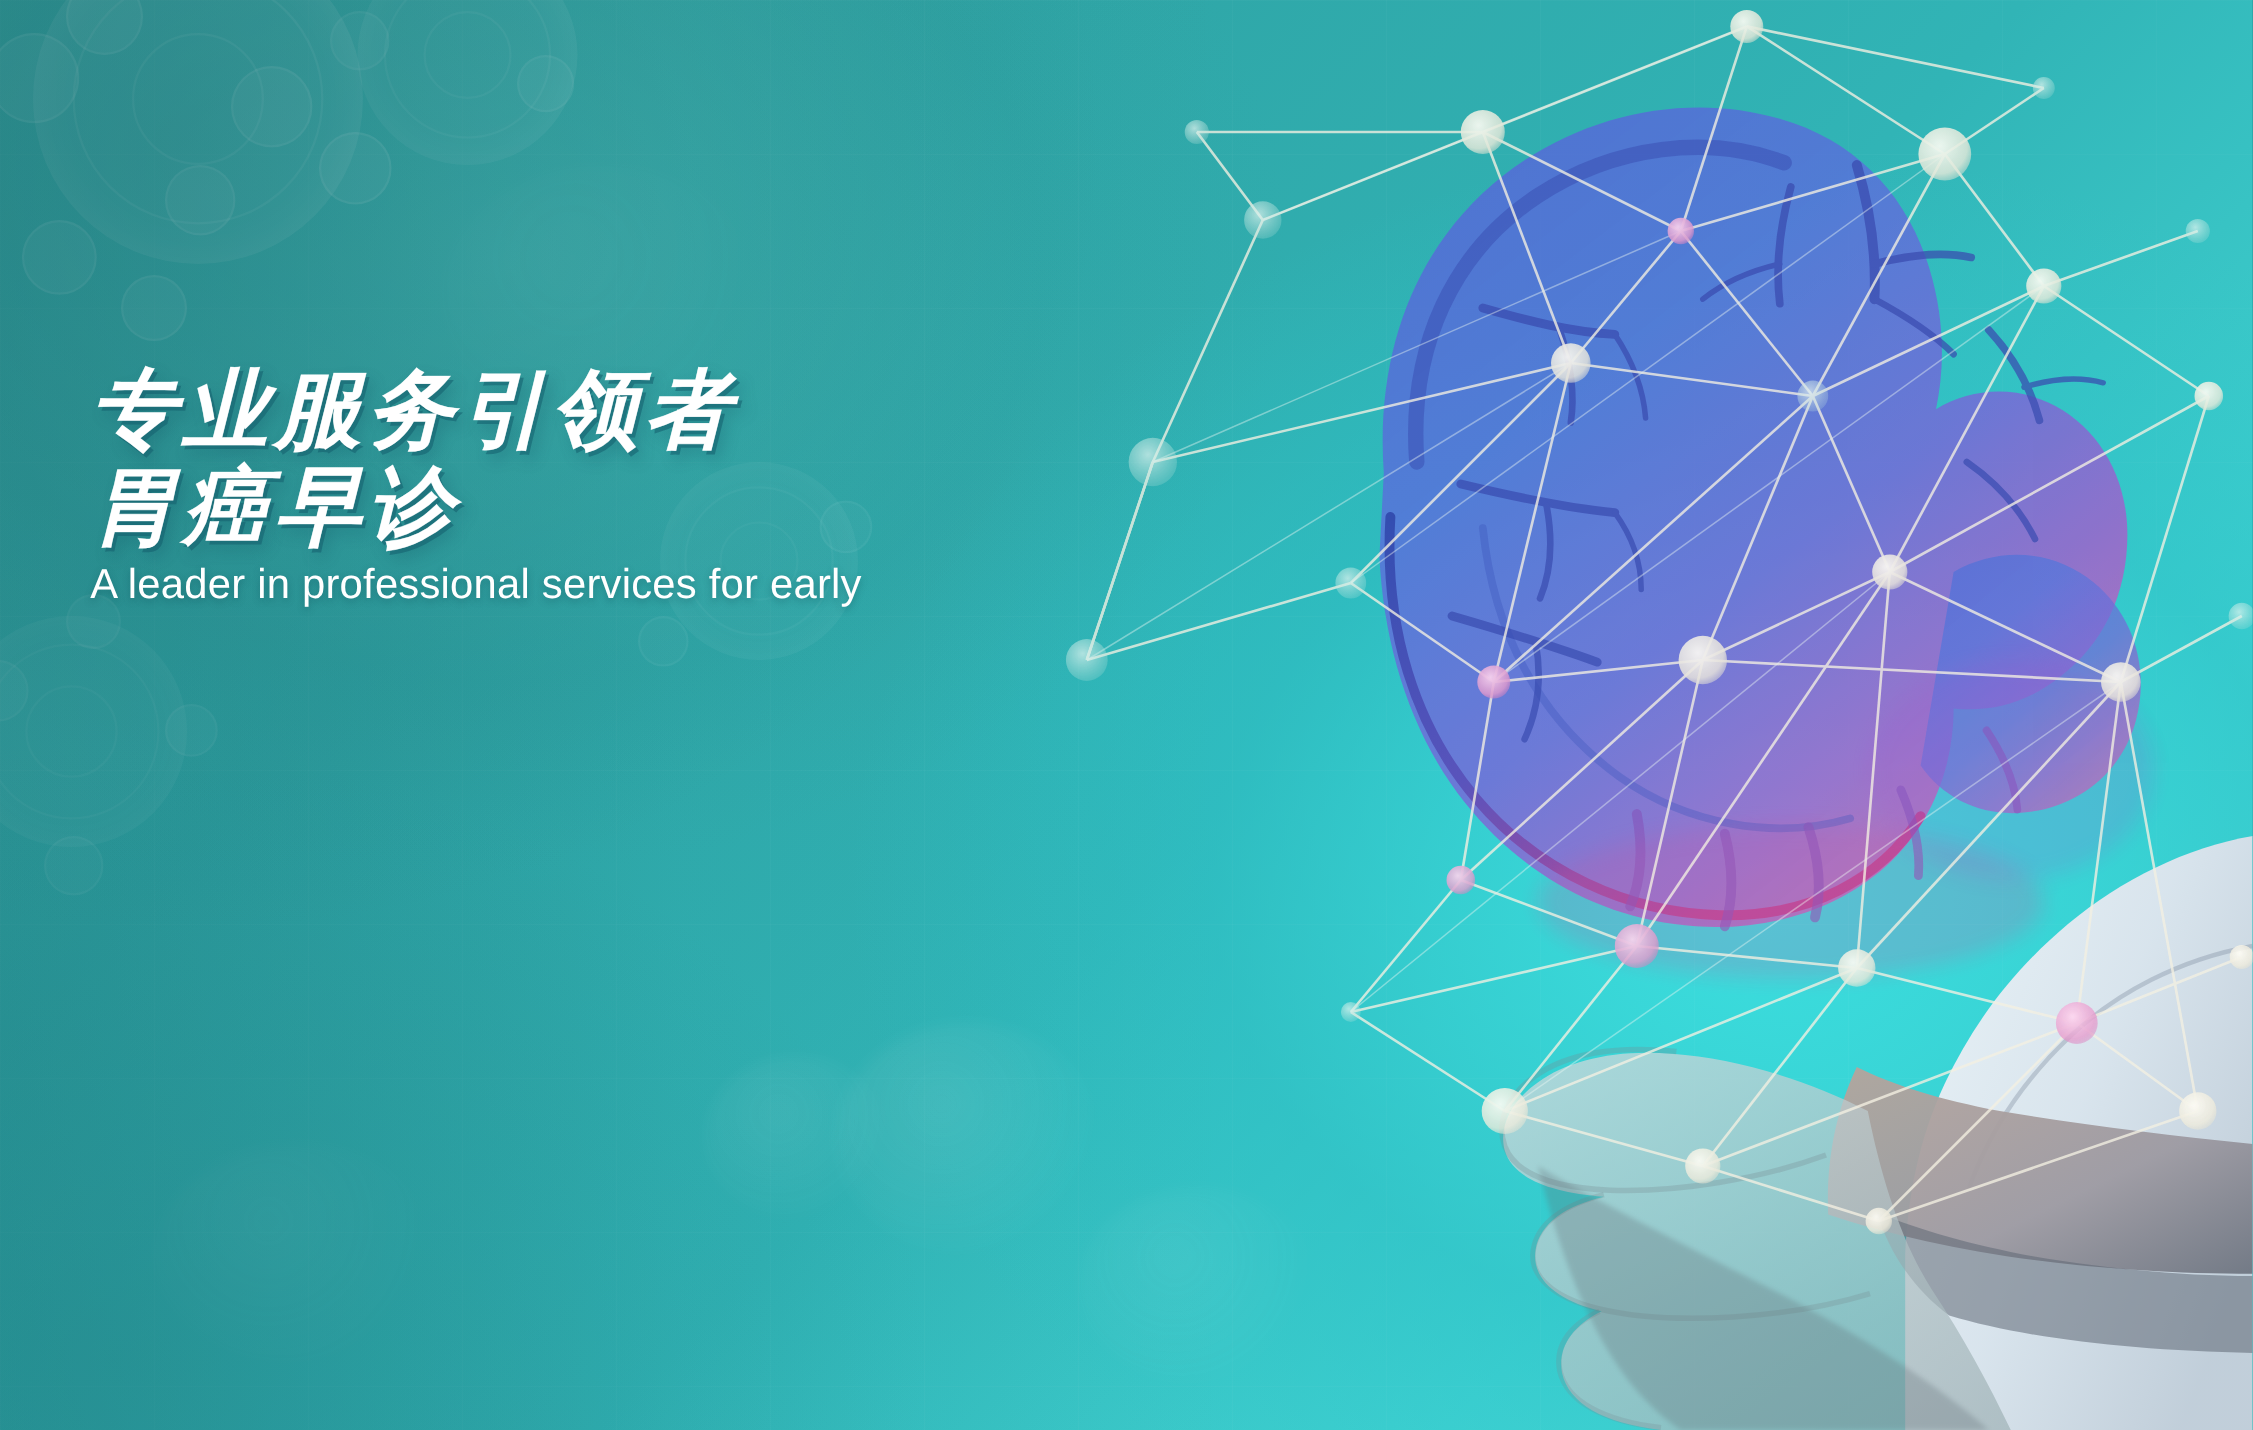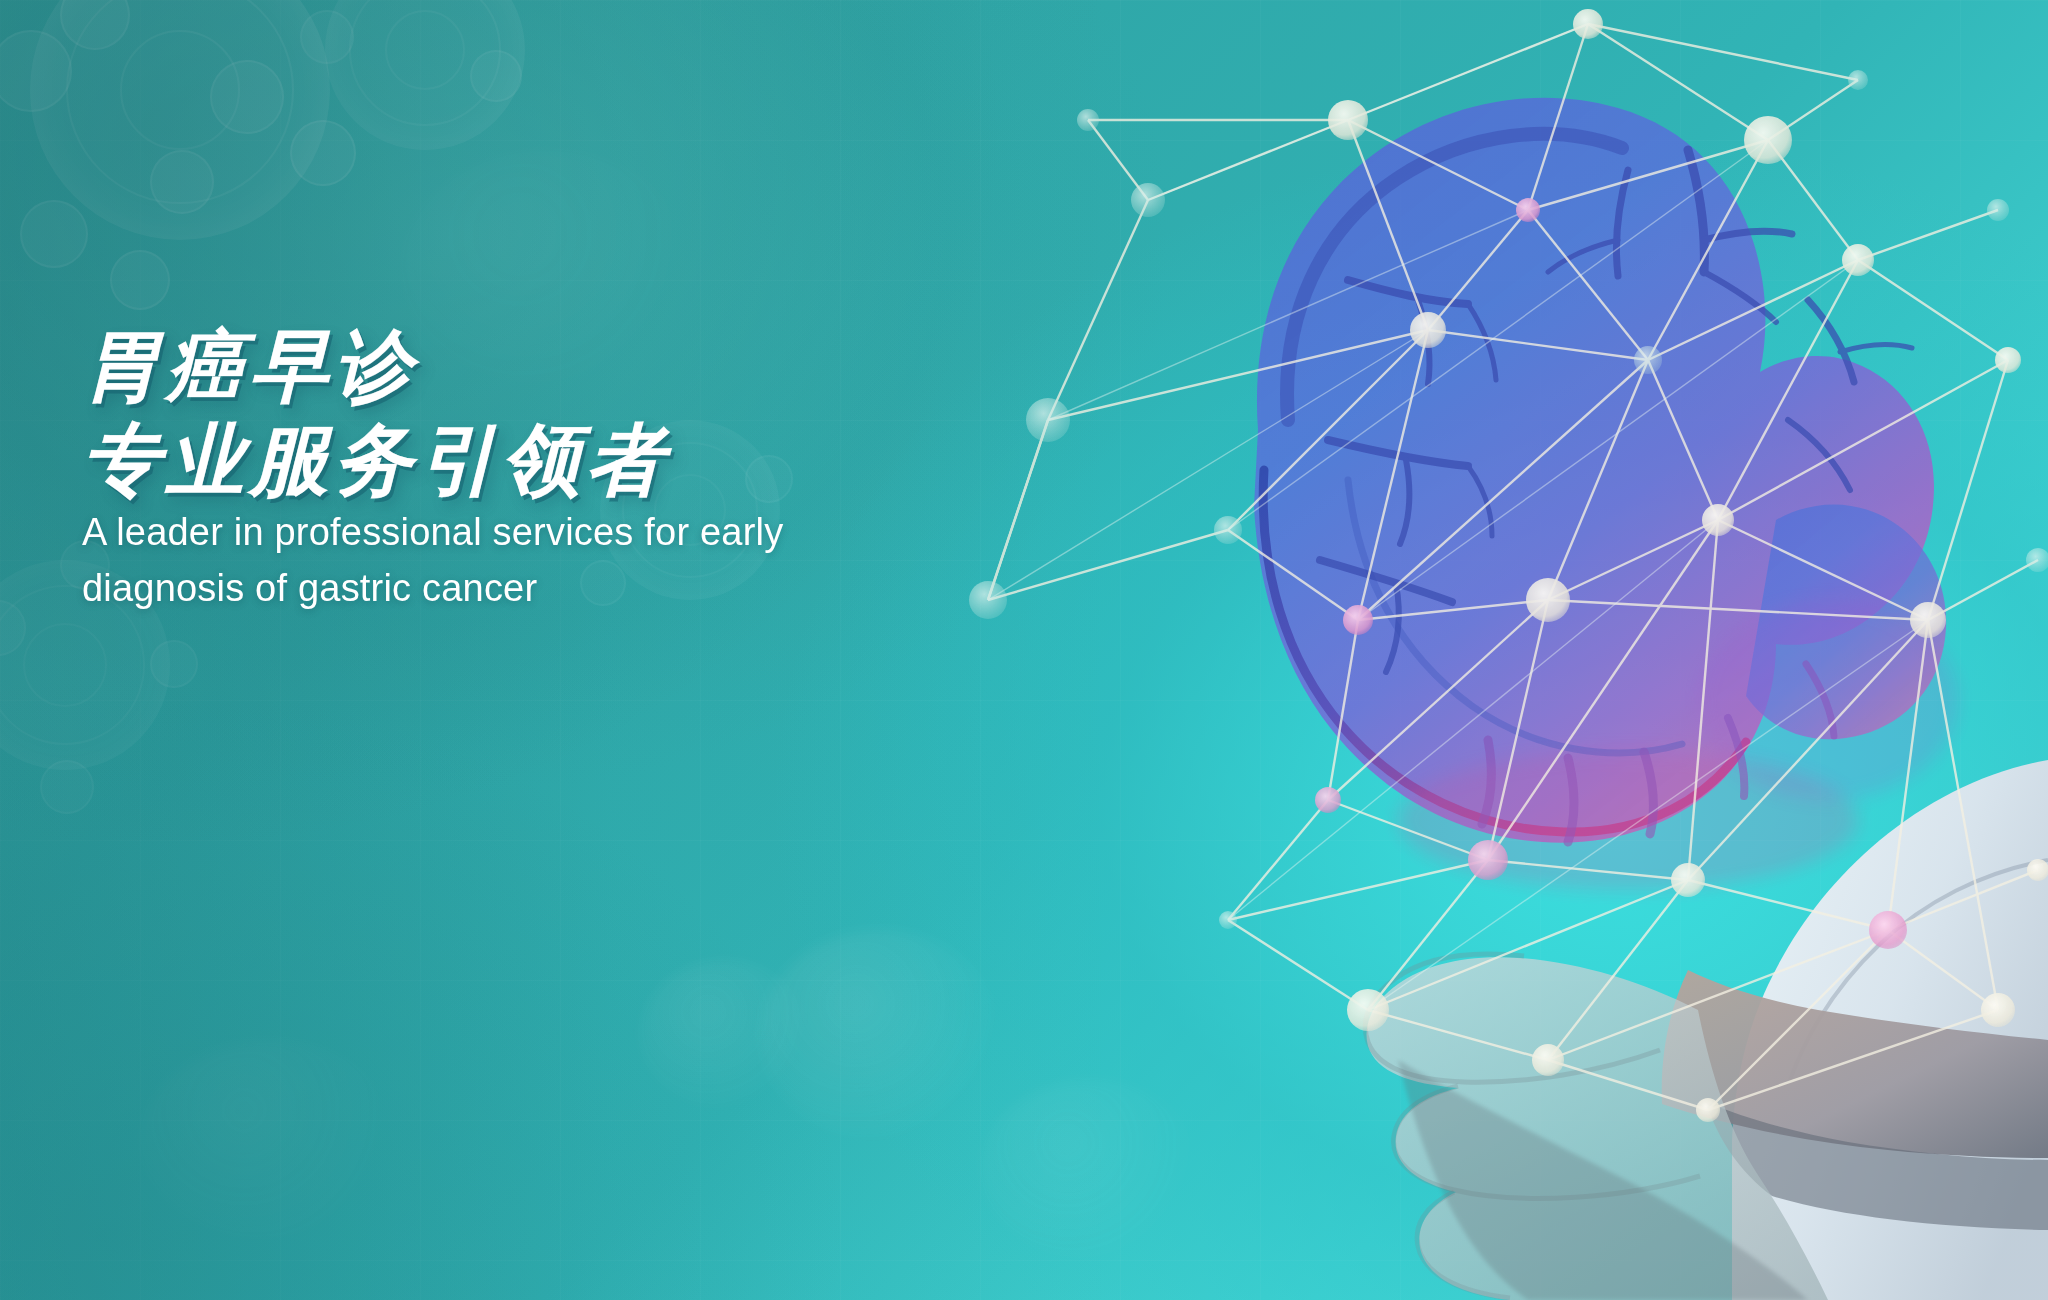--- a/index.html
+++ b/index.html
@@ -416,19 +416,18 @@
           <circle cx="440" cy="1010" r="21" fill="url(#nodeGlow)"></circle>
           <circle cx="620" cy="1060" r="16" fill="url(#nodeGlow)"></circle>
           <circle cx="780" cy="1110" r="12" fill="url(#nodeGlow)"></circle>
           <circle cx="1070" cy="1010" r="17" fill="url(#nodeGlow)"></circle>
         </g>
       </g>
     </svg>
   </div>
 
   <div class="copy">
+    <div class="headline l2">专业服务引领者</div>
     <div class="headline l1">胃癌早诊</div>
-    <div class="headline l2">专业服务引领者</div>
     <div class="subhead">A leader in professional services for early</div>
-    <div class="subhead" style="margin-top:0;">diagnosis of gastric cancer</div>
   </div>
 
 </div>
 
 </body></html>

